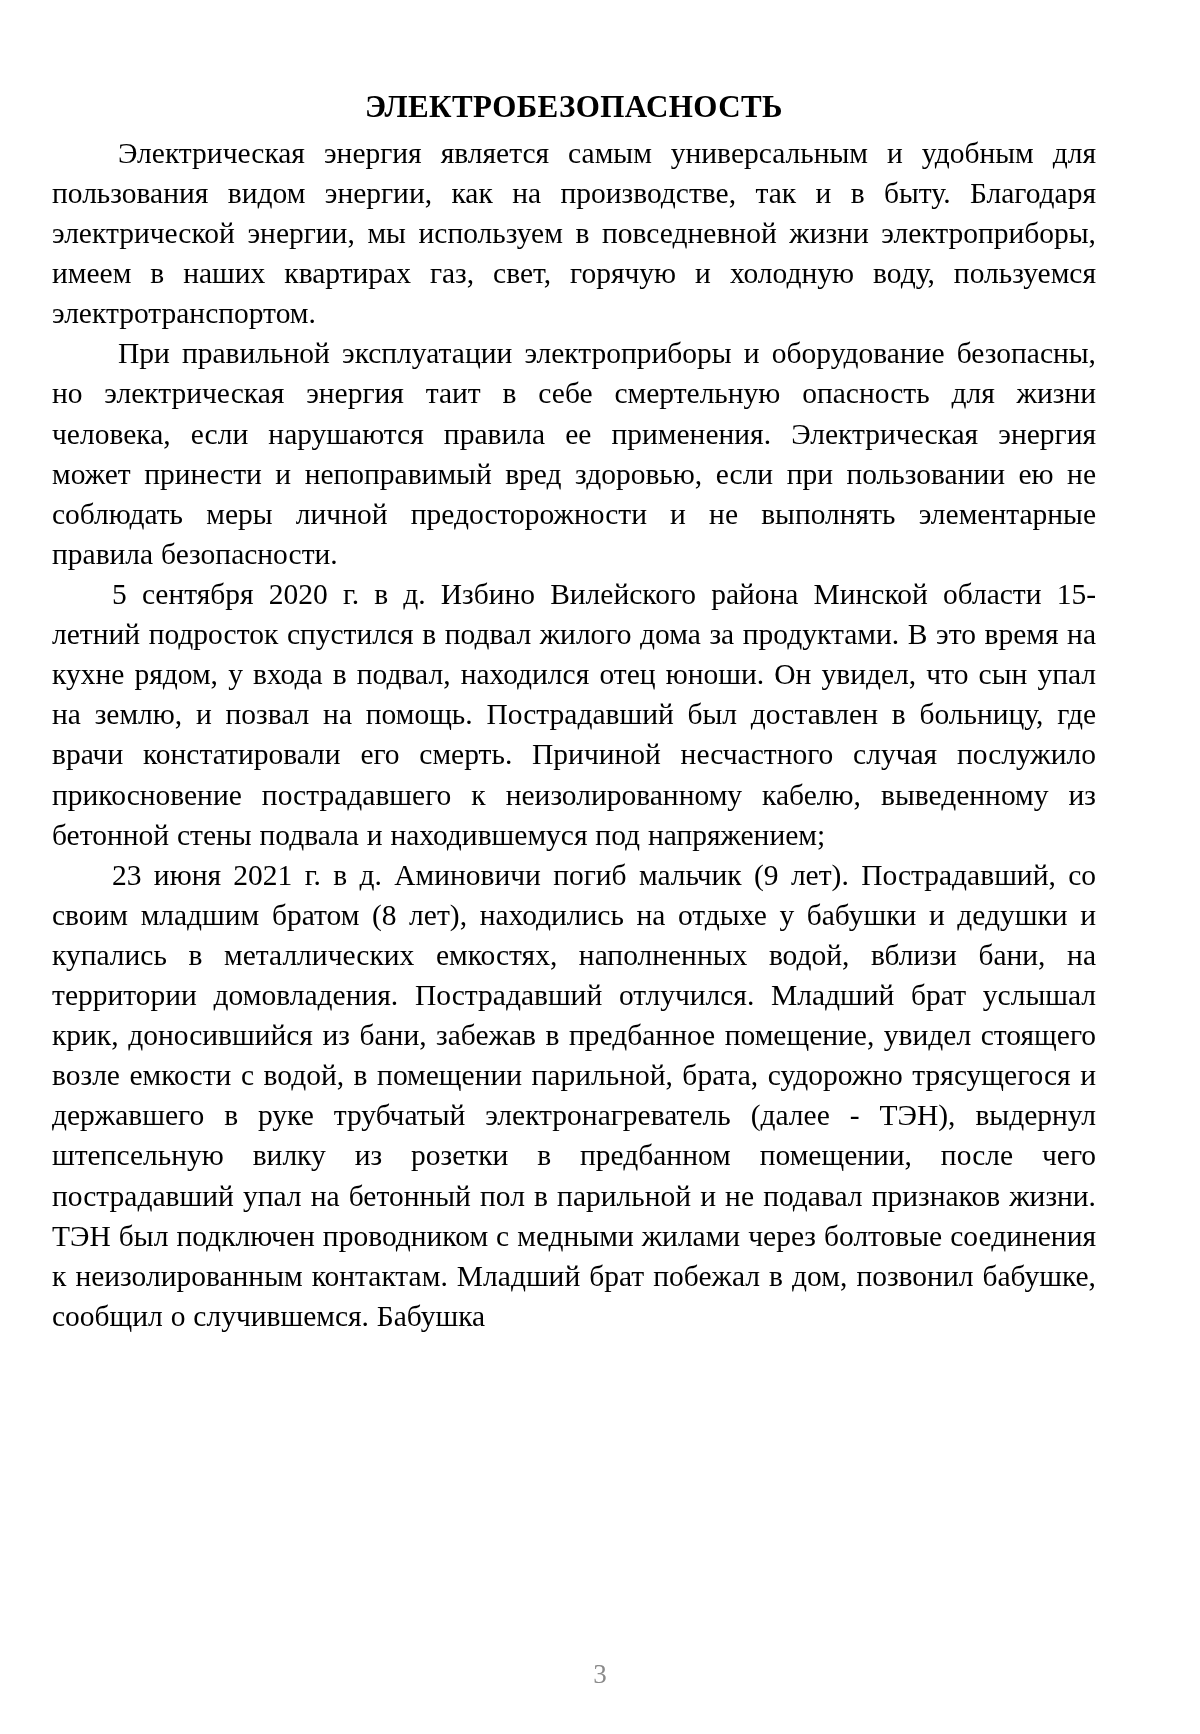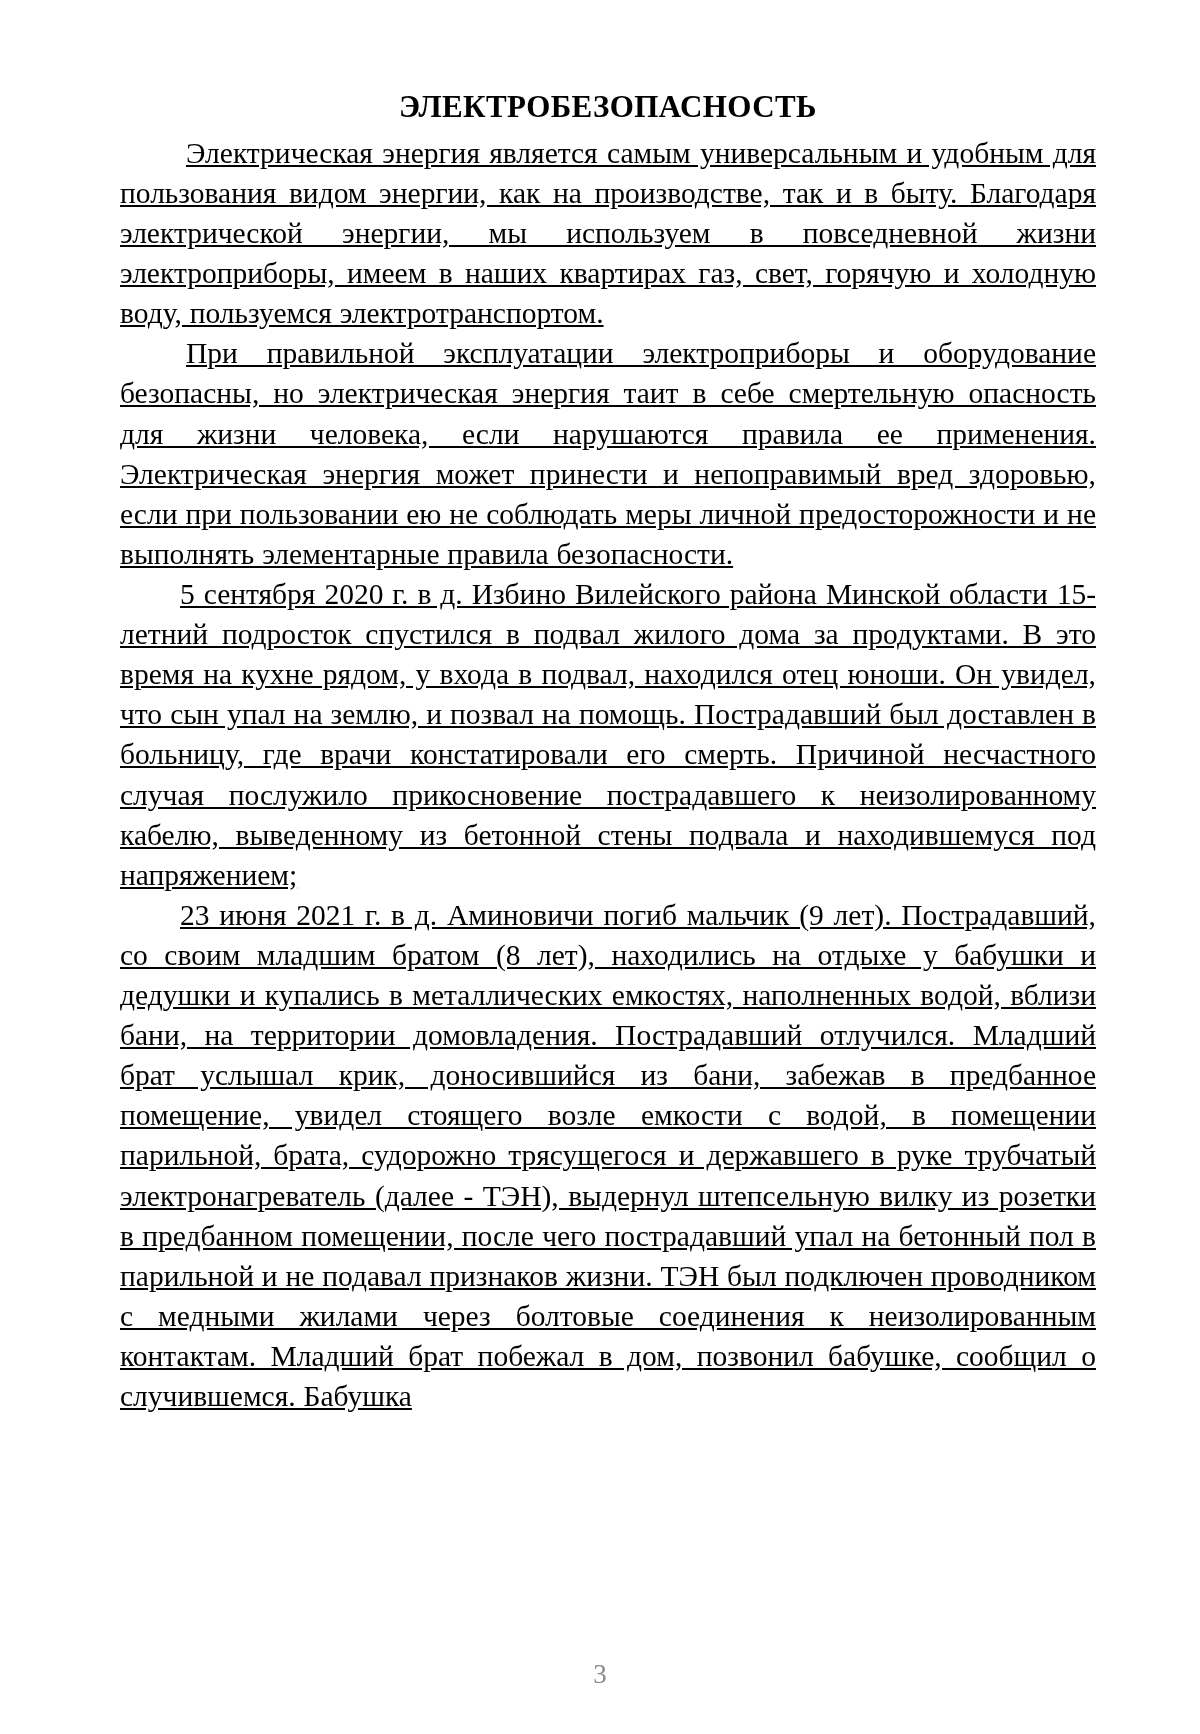--- a/index.html
+++ b/index.html
@@ -12,39 +12,38 @@
     height: 1734px;
     font-family: "Liberation Serif", "DejaVu Serif", serif;
     color: #000000;
     overflow: hidden;
   }
   .page {
     position: relative;
     width: 1200px;
     height: 1734px;
     box-sizing: border-box;
-    padding: 88px 104px 0 120px;
+    padding: 88px 104px 0 52px;
     background: #ffffff;
   }
   .doc-title {
     text-align: center;
     font-weight: bold;
     font-size: 31px;
     letter-spacing: 0.4px;
     margin: 0 0 6px 0;
     line-height: 1.25;
   }
   .body-text p {
     margin: 0;
     text-align: justify;
     text-indent: 66px;
     font-size: 29.5px;
     line-height: 1.36;
     word-spacing: 0.5px;
-    text-decoration: underline;
   }
   .body-text p.tight-indent {
     text-indent: 60px;
   }
   .page-number {
     position: absolute;
     bottom: 44px;
     left: 0;
     width: 1200px;
     text-align: center;

